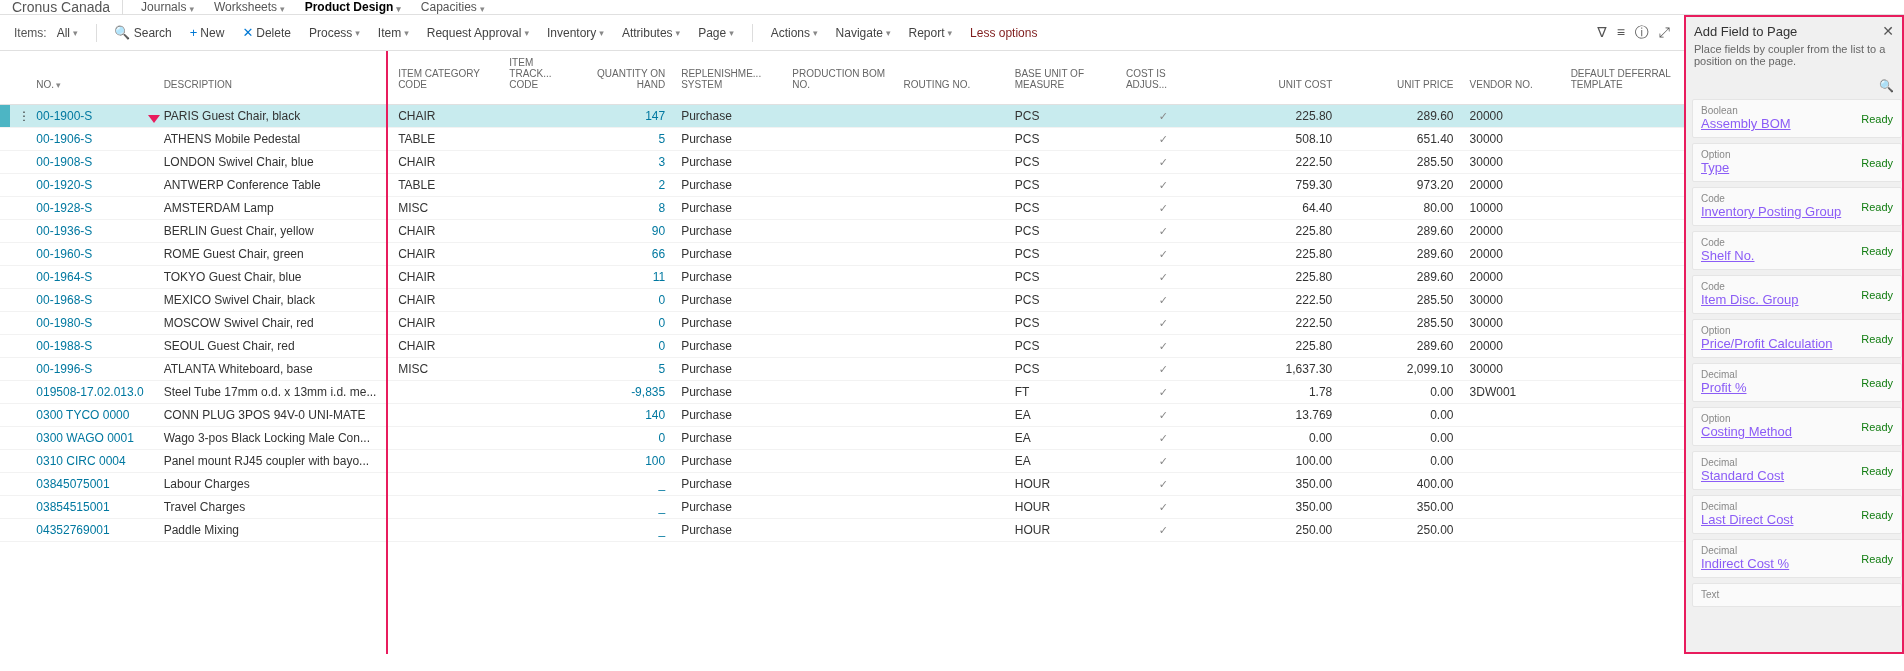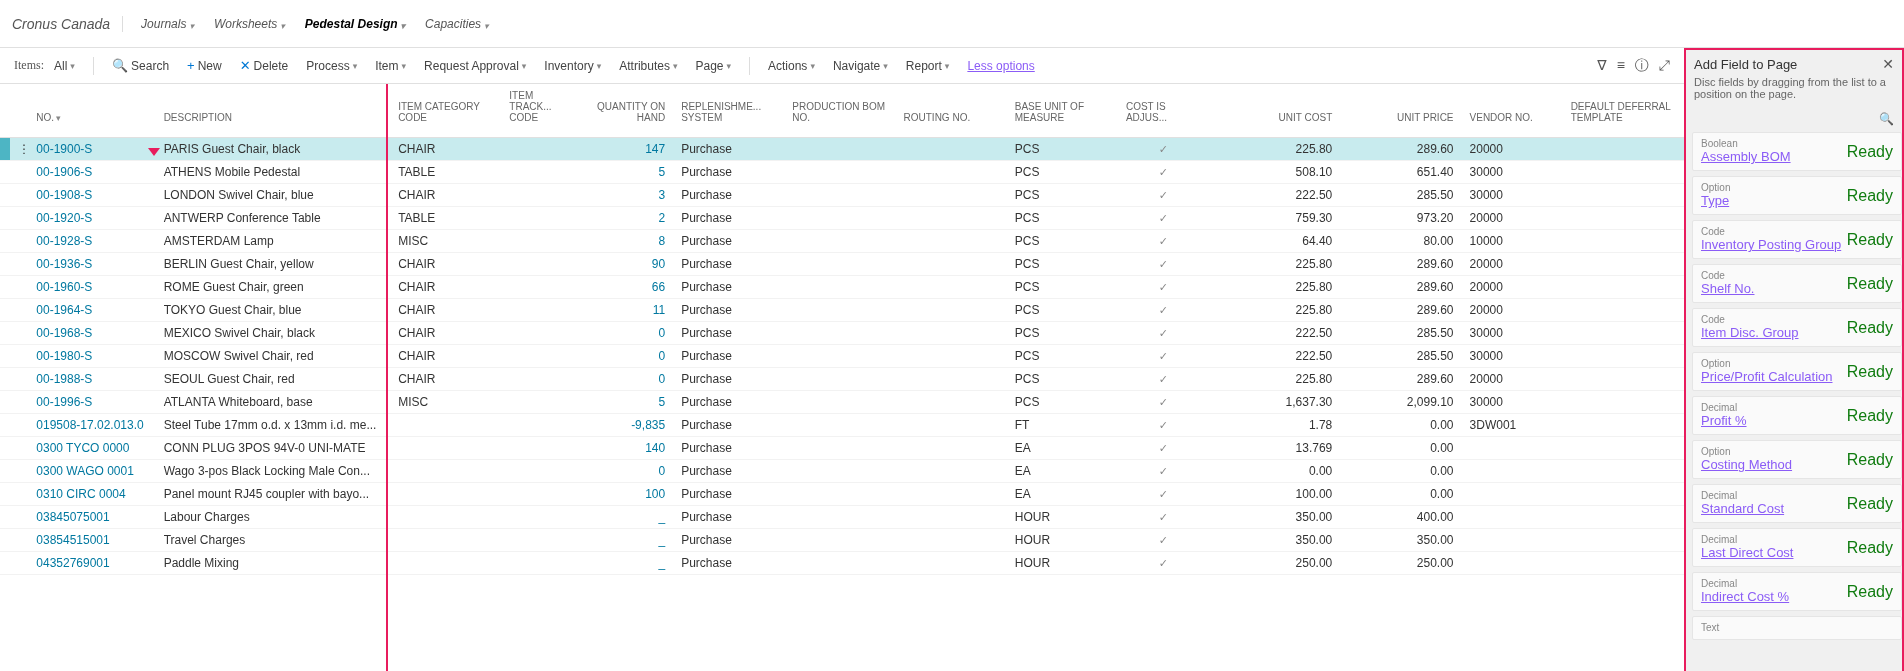--- a/index.html
+++ b/index.html
@@ -9,25 +9,24 @@
   color: #333;
   background: #fff;
   width: 1904px;
   height: 671px;
   overflow: hidden;
   position: relative;
 }
 .top-nav {
   display: flex;
   align-items: center;
-  height: 48px;
+  height: 15px;
   border-bottom: 1px solid #e0e0e0;
   padding: 0 12px;
   background: #fff;
-  font-style: italic;
 }
 .top-nav .brand {
   font-size: 14px;
   color: #555;
   padding-right: 12px;
   border-right: 1px solid #ddd;
   margin-right: 8px;
 }
 .top-nav .tab {
   padding: 6px 10px;
@@ -79,21 +78,21 @@
 .toolbar .btn {
   padding: 4px 6px;
   color: #444;
   cursor: pointer;
   display: flex;
   align-items: center;
   gap: 3px;
   font-size: 12px;
 }
 .toolbar .btn .icon { color: #0078d4; font-size: 13px; }
-.toolbar .less { color: #8b5cf6; text-decoration: underline; }
+.toolbar .less { color: #7f1d1d; }
 .toolbar .right-icons {
   margin-left: auto;
   display: flex;
   gap: 10px;
 }
 .toolbar .right-icons .ri {
   color: #555;
   cursor: pointer;
   font-size: 14px;
 }
@@ -234,54 +233,54 @@
   font-size: 13px;
   color: #8b5cf6;
   text-decoration: underline;
 }
 .field-card .fstatus {
   position: absolute;
   right: 8px;
   top: 50%;
   transform: translateY(-50%);
   color: #107c10;
-  font-size: 16px;
+  font-size: 11px;
 }
 </style>
 </head>
 <body>
 
 <div class="top-nav">
   <div class="brand">Cronus Canada</div>
   <div id="top-tabs" style="display:flex;">
       <div class="tab">
         <span>Journals</span>
         <span class="chev">▾</span>
       </div>
       <div class="tab">
         <span>Worksheets</span>
         <span class="chev">▾</span>
       </div>
       <div class="tab active">
-        <span>Pedestal Design</span>
+        <span>Product Design</span>
         <span class="chev">▾</span>
       </div>
       <div class="tab">
         <span>Capacities</span>
         <span class="chev">▾</span>
       </div>
     </div>
 </div>
 
 <div class="main-wrap">
   <div class="content">
 
     <div class="toolbar">
       <div class="group">
-        <span style="color:#555;font-family:Liberation Serif, serif;">Items:</span>
+        <span style="color:#555;">Items:</span>
         <span class="btn">
           <span>All</span>
             <span class="chev">▾</span>
         </span>
       </div>
       <div class="sep"></div>
       <div class="btn">
           <span class="icon">🔍</span>
           <span>Search</span>
         </div>
@@ -731,21 +730,21 @@
         </table>
       </div>
     </div>
   </div>
 
   <div class="side-panel">
     <div class="side-header">
       <span class="title">Add Field to Page</span>
       <span class="close">✕</span>
     </div>
-    <div class="side-sub">Disc fields by dragging from the list to a position on the page.</div>
+    <div class="side-sub">Place fields by coupler from the list to a position on the page.</div>
     <div class="side-search">
         <span class="sicon">🔍</span>
       </div>
     <div class="side-list" id="side-list">
         <div class="field-card">
           <span class="ftype">Boolean</span>
           <span class="fname">Assembly BOM</span>
           <span class="fstatus">Ready</span>
         </div>
         <div class="field-card">

